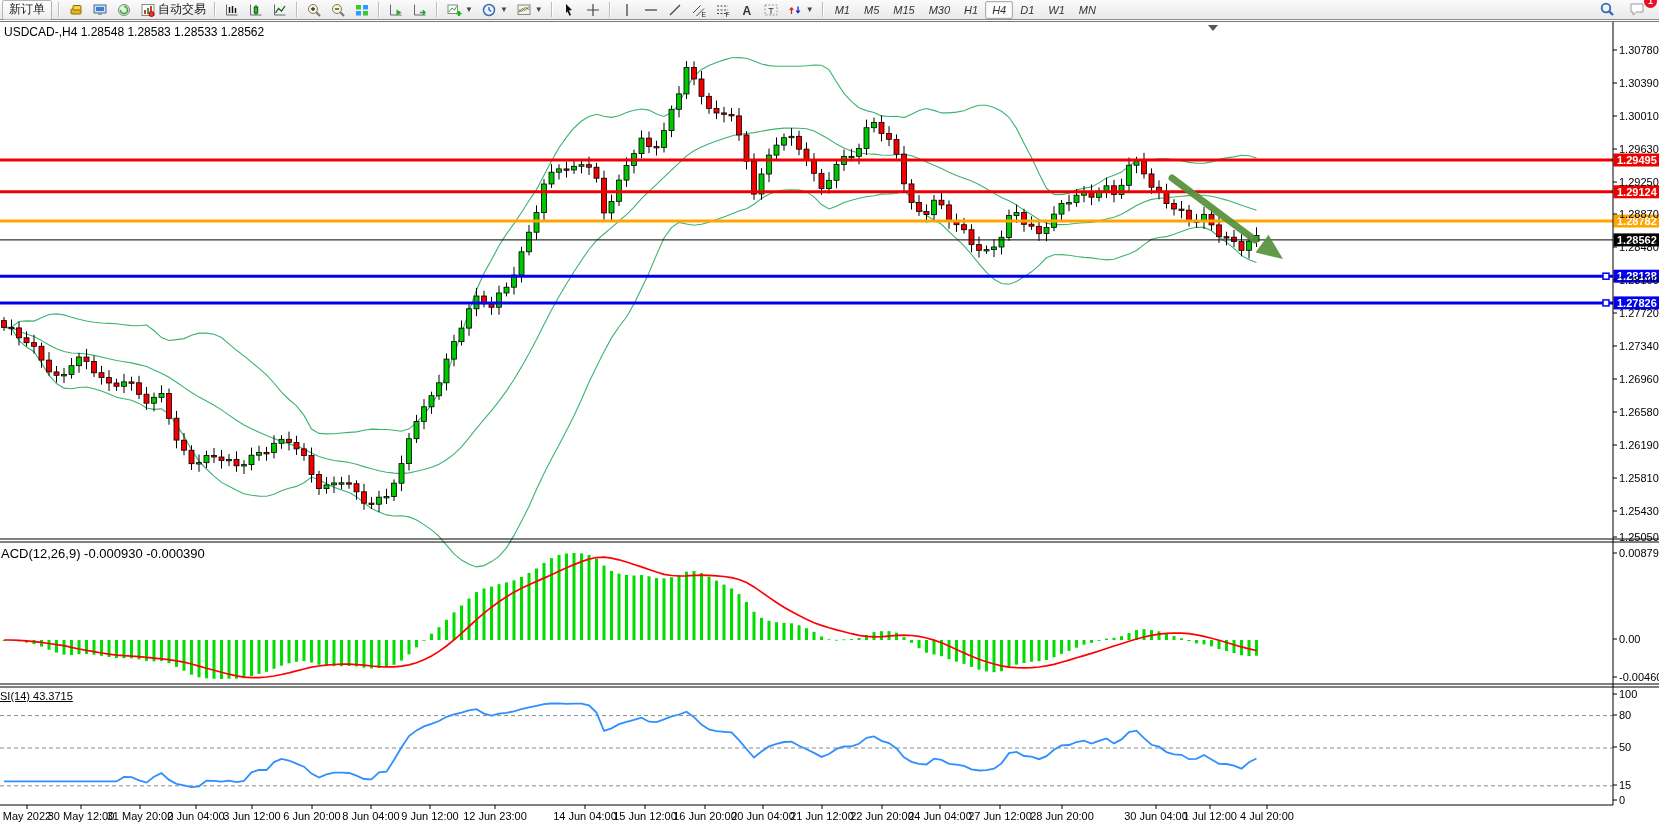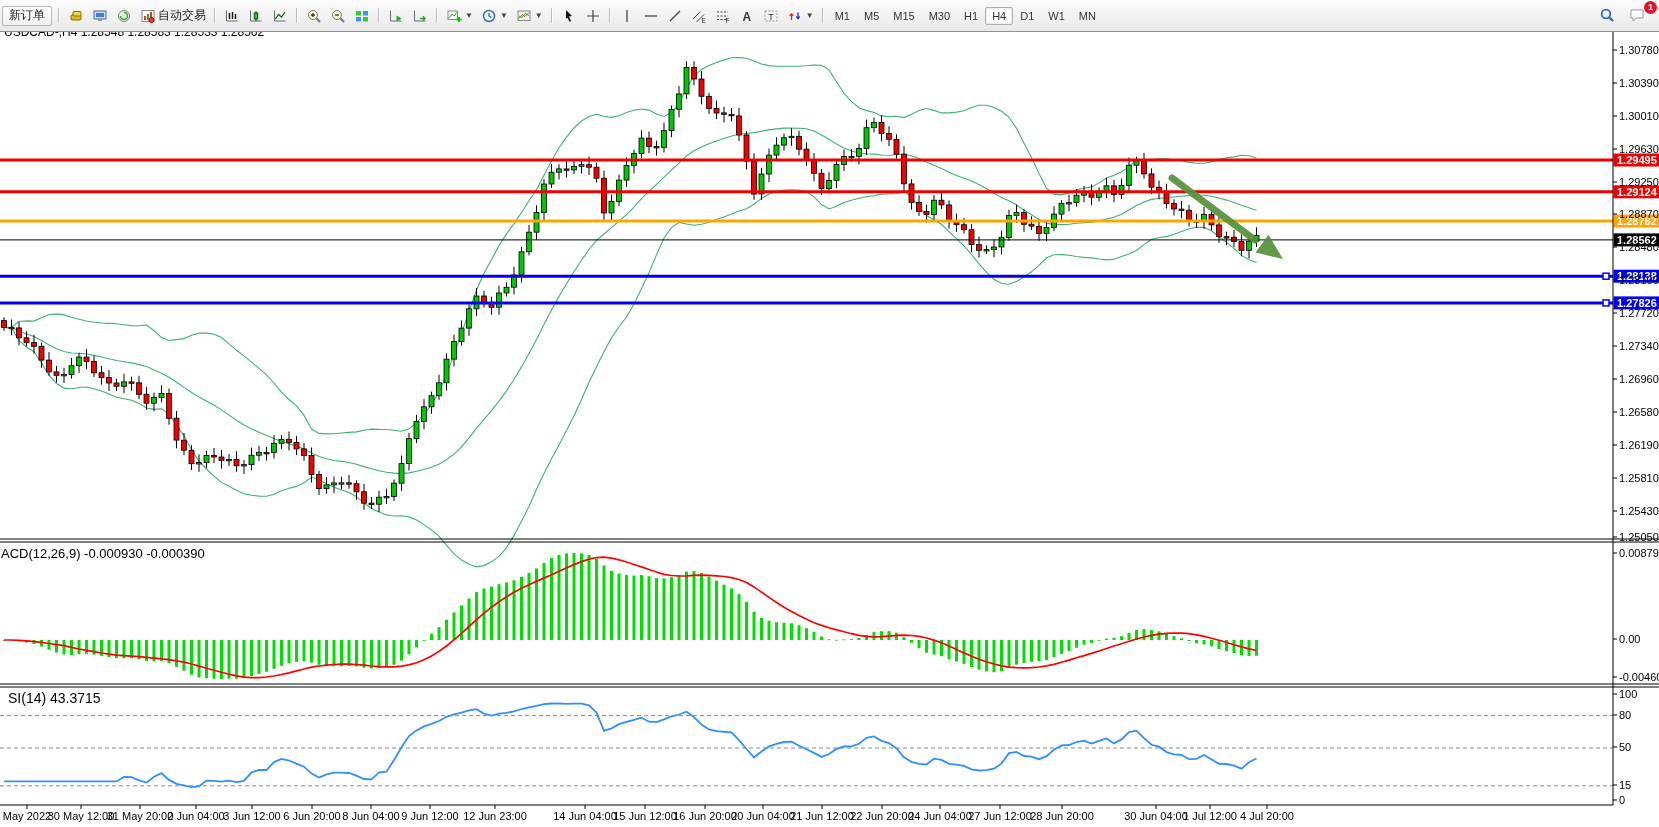--- a/index.html
+++ b/index.html
@@ -1,35 +1,35 @@
 <!DOCTYPE html>
 <html><head>
 <meta charset="utf-8">
 <style>
   html,body{margin:0;padding:0;background:#fff;width:1659px;height:827px;overflow:hidden;
     font-family:"Liberation Sans","DejaVu Sans",sans-serif;}
   #app{position:relative;width:1659px;height:827px;}
-  #toolbar{position:absolute;left:0;top:0;width:1659px;height:32px;display:flex;align-items:center;
+  #toolbar{position:absolute;left:0;top:0;width:1659px;height:20px;display:flex;align-items:center;
     background:linear-gradient(#fbfbfb,#e9e9e9);border-bottom:1px solid #8e8e8e;z-index:5;padding-left:2px;box-sizing:border-box;}
   .tbtn{height:18px;display:inline-flex;align-items:center;gap:2px;padding:0 3px;border:1px solid transparent;
     border-radius:2px;cursor:default;font-size:12px;color:#222;white-space:nowrap;}
   .tbtn.txt{border:1px solid #b5b5b5;background:linear-gradient(#fff,#efefef);padding:0 6px;margin-right:2px;}
   .tbtn svg{display:block;}
   .caret{font-size:8px;color:#444;margin-left:1px;}
   .tsep{width:1px;height:15px;background:#bdbdbd;border-right:1px solid #fff;margin:0 4px;}
-  .tf{font-size:11px;color:#333;padding:2px 6px;border:1px solid transparent;border-radius:2px;}
+  .tf{font-size:11px;color:#333;padding:2px 6px;border:1px solid transparent;border-radius:2px;font-style:italic;}
   .tf.active{background:#fdfdfd;border:1px solid #aeaeae;box-shadow:inset 0 0 2px #ccc;}
   #tb-right{margin-left:auto;display:flex;align-items:center;margin-right:10px;gap:6px;}
   .chatwrap{position:relative;}
   .badge{position:absolute;top:-4px;right:-8px;background:#e81123;color:#fff;font-size:9px;font-weight:bold;
     width:13px;height:13px;border-radius:50%;display:flex;align-items:center;justify-content:center;}
   #chart-area{position:absolute;left:0;top:0;width:1659px;height:827px;z-index:1;}
   #chart-title{position:absolute;left:4px;top:25px;font-size:12px;color:#000;z-index:3;text-align:right;}
   #macd-label{position:absolute;left:1px;top:546px;font-size:13px;color:#000;z-index:3;}
-  #rsi-label{position:absolute;left:8px;top:690px;font-size:14px;color:#000;z-index:3;}
+  #rsi-label{position:absolute;left:0;top:690px;font-size:11px;color:#000;z-index:3;text-decoration:underline;}
   svg text{font-family:"Liberation Sans","DejaVu Sans",sans-serif;}
 </style>
 </head>
 <body>
 <div id="app">
 
 <div id="chart-area">
   <svg id="chart-svg" width="1659" height="827">
         <polyline points="4,327.4 11.5,327.6 19,331.0 26.5,333.9 34,336.4 41.5,340.4 49,344.9 56.5,348.7 64,351.5 71.5,353.0 79,353.3 86.5,354.0 94,355.4 101.5,357.0 109,358.8 116.5,360.5 124,361.7 131.5,362.9 139,364.6 146.5,366.5 154,370.0 161.5,373.3 169,377.3 176.5,382.2 184,387.4 191.5,392.5 199,397.1 206.5,401.1 214,405.2 221.5,409.9 229,415.1 236.5,420.3 244,424.9 251.5,428.8 259,432.2 266.5,435.5 274,438.6 281.5,441.4 289,443.8 296.5,446.1 304,449.0 311.5,453.1 319,456.6 326.5,458.8 334,460.5 341.5,461.4 349,462.5 356.5,464.3 364,466.6 371.5,468.8 379,470.7 386.5,472.2 394,473.1 401.5,473.6 409,472.9 416.5,471.3 424,469.5 431.5,467.3 439,464.3 446.5,459.8 454,454.1 461.5,446.8 469,437.8 476.5,428.4 484,419.4 491.5,410.7 499,401.1 506.5,390.9 514,379.5 521.5,366.9 529,353.6 536.5,339.4 544,324.5 551.5,309.9 559,296.4 566.5,283.8 574,271.8 581.5,260.3 589,249.5 596.5,240.4 604,234.0 611.5,227.7 619,221.2 626.5,214.7 634,207.2 641.5,198.7 649,191.4 656.5,184.4 664,177.2 671.5,170.1 679,163.2 686.5,155.9 694,150.7 701.5,146.9 709,143.8 716.5,141.0 724,138.4 731.5,136.0 739,134.3 746.5,133.5 754,132.6 761.5,131.2 769,129.9 776.5,128.9 784,128.1 791.5,128.0 799,128.2 806.5,128.8 814,131.0 821.5,134.9 829,139.2 836.5,144.1 844,148.0 851.5,151.0 859,153.0 866.5,153.7 874,154.1 881.5,155.0 889,155.2 896.5,154.8 904,154.3 911.5,155.8 919,158.6 926.5,162.1 934,165.2 941.5,168.6 949,172.2 956.5,175.4 964,178.2 971.5,181.0 979,184.5 986.5,188.8 994,193.3 1001.5,197.4 1009,200.7 1016.5,205.0 1024,210.1 1031.5,214.7 1039,219.4 1046.5,223.1 1054,224.6 1061.5,224.6 1069,224.2 1076.5,223.2 1084,222.8 1091.5,222.4 1099,220.9 1106.5,219.0 1114,217.2 1121.5,214.3 1129,210.0 1136.5,205.6 1144,201.9 1151.5,199.4 1159,198.2 1166.5,197.7 1174,197.0 1181.5,196.2 1189,195.6 1196.5,195.3 1204,195.3 1211.5,196.3 1219,198.0 1226.5,200.1 1234,202.6 1241.5,205.3 1249,207.8 1256.5,210.3 " fill="none" stroke="#3cb371" stroke-width="1.1"></polyline>
         <polyline points="4,327.4 11.5,327.2 19,321.5 26.5,320.9 34,321.1 41.5,317.8 49,314.5 56.5,313.9 64,314.9 71.5,317.2 79,319.2 86.5,321.0 94,322.2 101.5,323.0 109,323.4 116.5,323.7 124,324.7 131.5,325.6 139,325.7 146.5,325.0 154,330.5 161.5,337.6 169,340.5 176.5,339.6 184,338.6 191.5,335.2 199,333.1 206.5,333.1 214,334.3 221.5,337.5 229,343.9 236.5,350.3 244,355.9 251.5,362.2 259,368.4 266.5,374.8 274,383.0 281.5,392.1 289,399.5 296.5,405.8 304,415.4 311.5,429.0 319,433.4 326.5,433.9 334,433.7 341.5,433.0 349,432.4 356.5,431.9 364,430.3 371.5,429.1 379,429.4 386.5,429.5 394,430.3 401.5,431.3 409,428.8 416.5,422.6 424,414.4 431.5,404.7 439,392.3 446.5,374.5 454,354.4 461.5,333.6 469,311.5 476.5,289.9 484,273.2 491.5,259.7 499,245.8 506.5,233.9 514,223.6 521.5,212.5 529,200.8 536.5,189.6 544,175.3 551.5,161.1 559,147.8 566.5,137.1 574,128.0 581.5,121.0 589,116.6 596.5,114.2 604,116.2 611.5,117.4 619,115.7 626.5,112.4 634,110.3 641.5,109.0 649,110.1 656.5,113.9 664,116.4 671.5,112.6 679,104.0 686.5,87.8 694,76.1 701.5,69.5 709,65.4 716.5,62.4 724,59.9 731.5,57.8 739,57.6 746.5,58.3 754,61.0 761.5,64.0 769,65.6 776.5,66.2 784,66.3 791.5,66.2 799,66.2 806.5,65.8 814,65.0 821.5,65.2 829,69.6 836.5,82.0 844,93.4 851.5,101.7 859,107.7 866.5,110.6 874,112.4 881.5,115.9 889,116.5 896.5,116.2 904,117.6 911.5,114.2 919,110.4 926.5,108.5 934,110.4 941.5,112.9 949,112.9 956.5,112.1 964,110.7 971.5,107.6 979,105.2 986.5,105.2 994,107.4 1001.5,111.2 1009,117.3 1016.5,128.4 1024,143.3 1031.5,157.6 1039,173.6 1046.5,188.3 1054,194.4 1061.5,194.6 1069,193.1 1076.5,189.9 1084,188.2 1091.5,186.9 1099,182.9 1106.5,178.0 1114,175.2 1121.5,172.1 1129,166.1 1136.5,160.6 1144,159.2 1151.5,159.5 1159,158.9 1166.5,158.9 1174,159.7 1181.5,160.8 1189,162.4 1196.5,163.2 1204,163.2 1211.5,161.9 1219,159.4 1226.5,157.9 1234,156.9 1241.5,155.2 1249,155.8 1256.5,158.0 " fill="none" stroke="#3cb371" stroke-width="1.1"></polyline>

